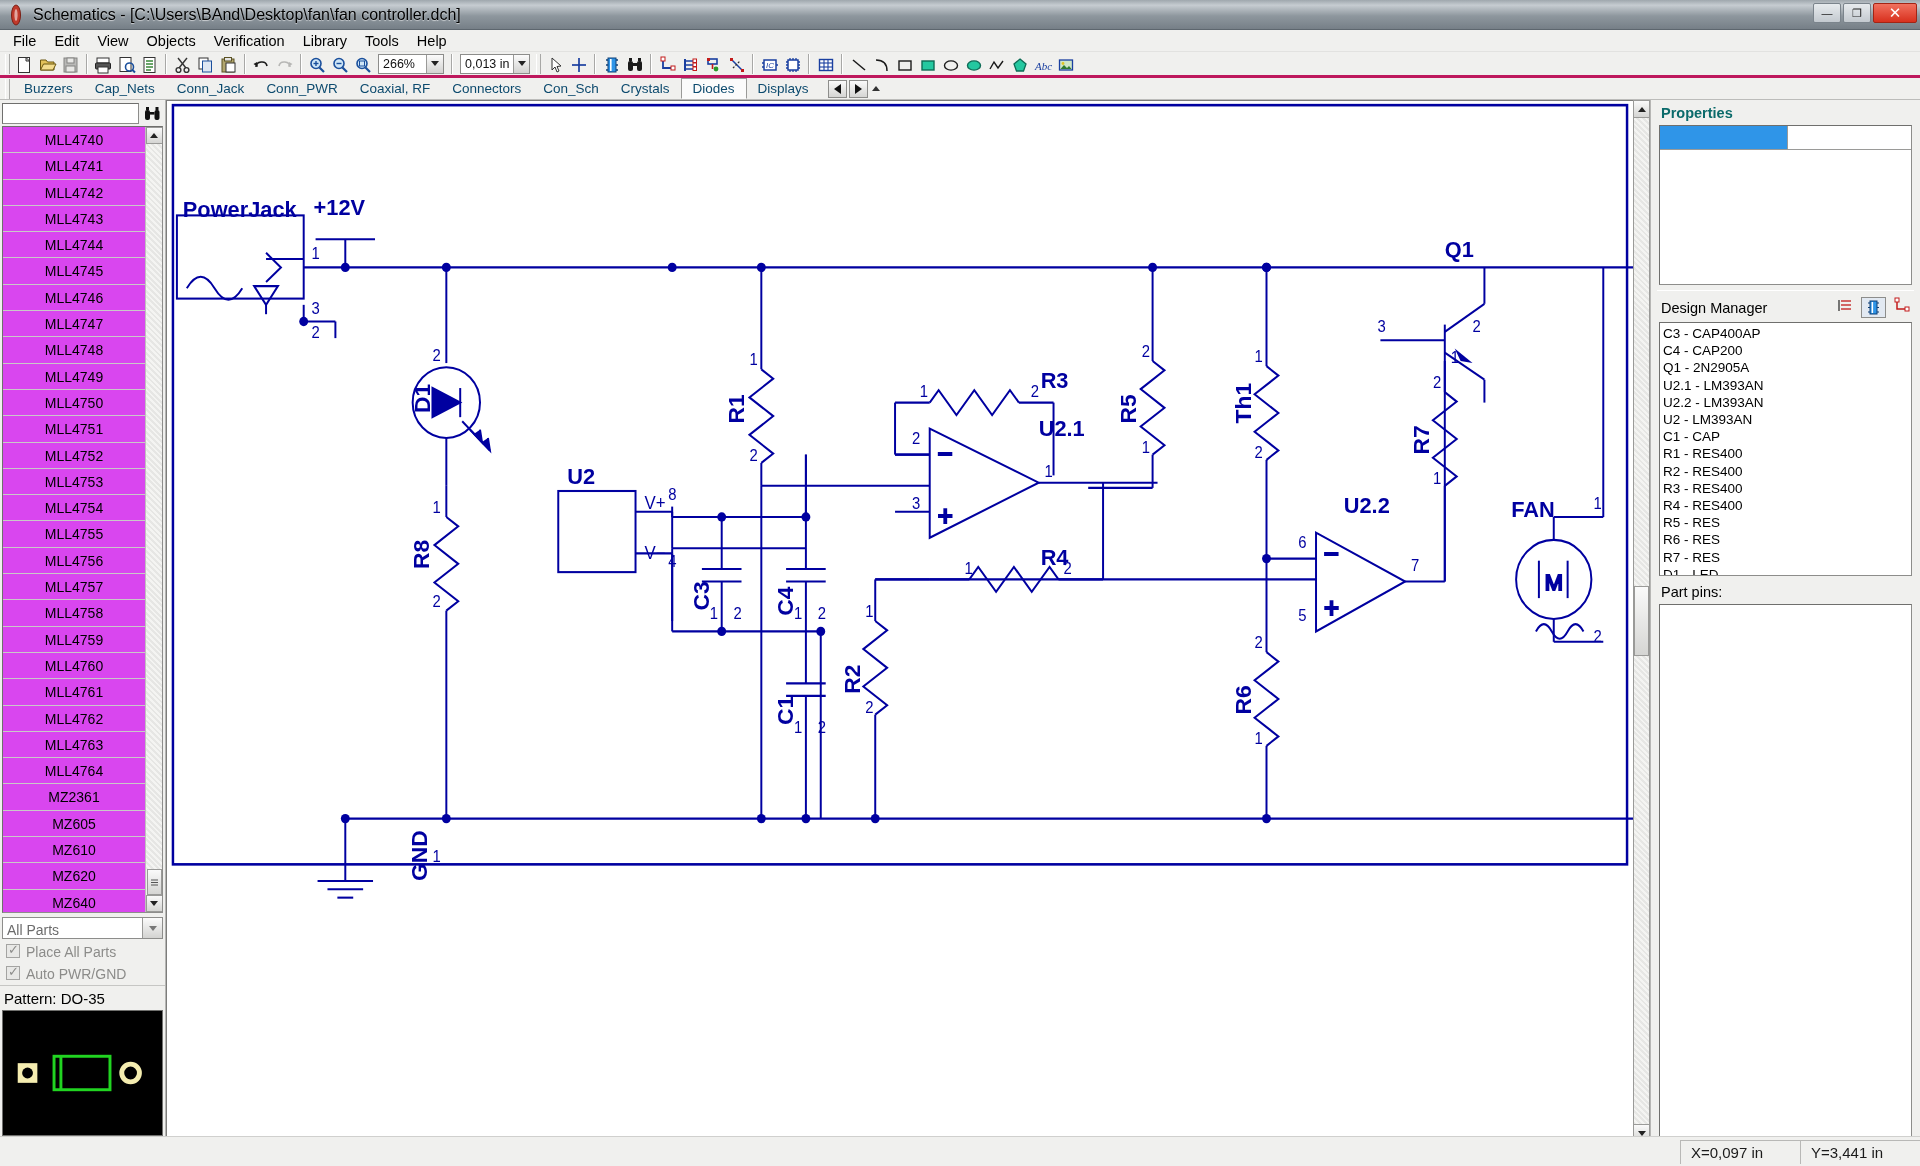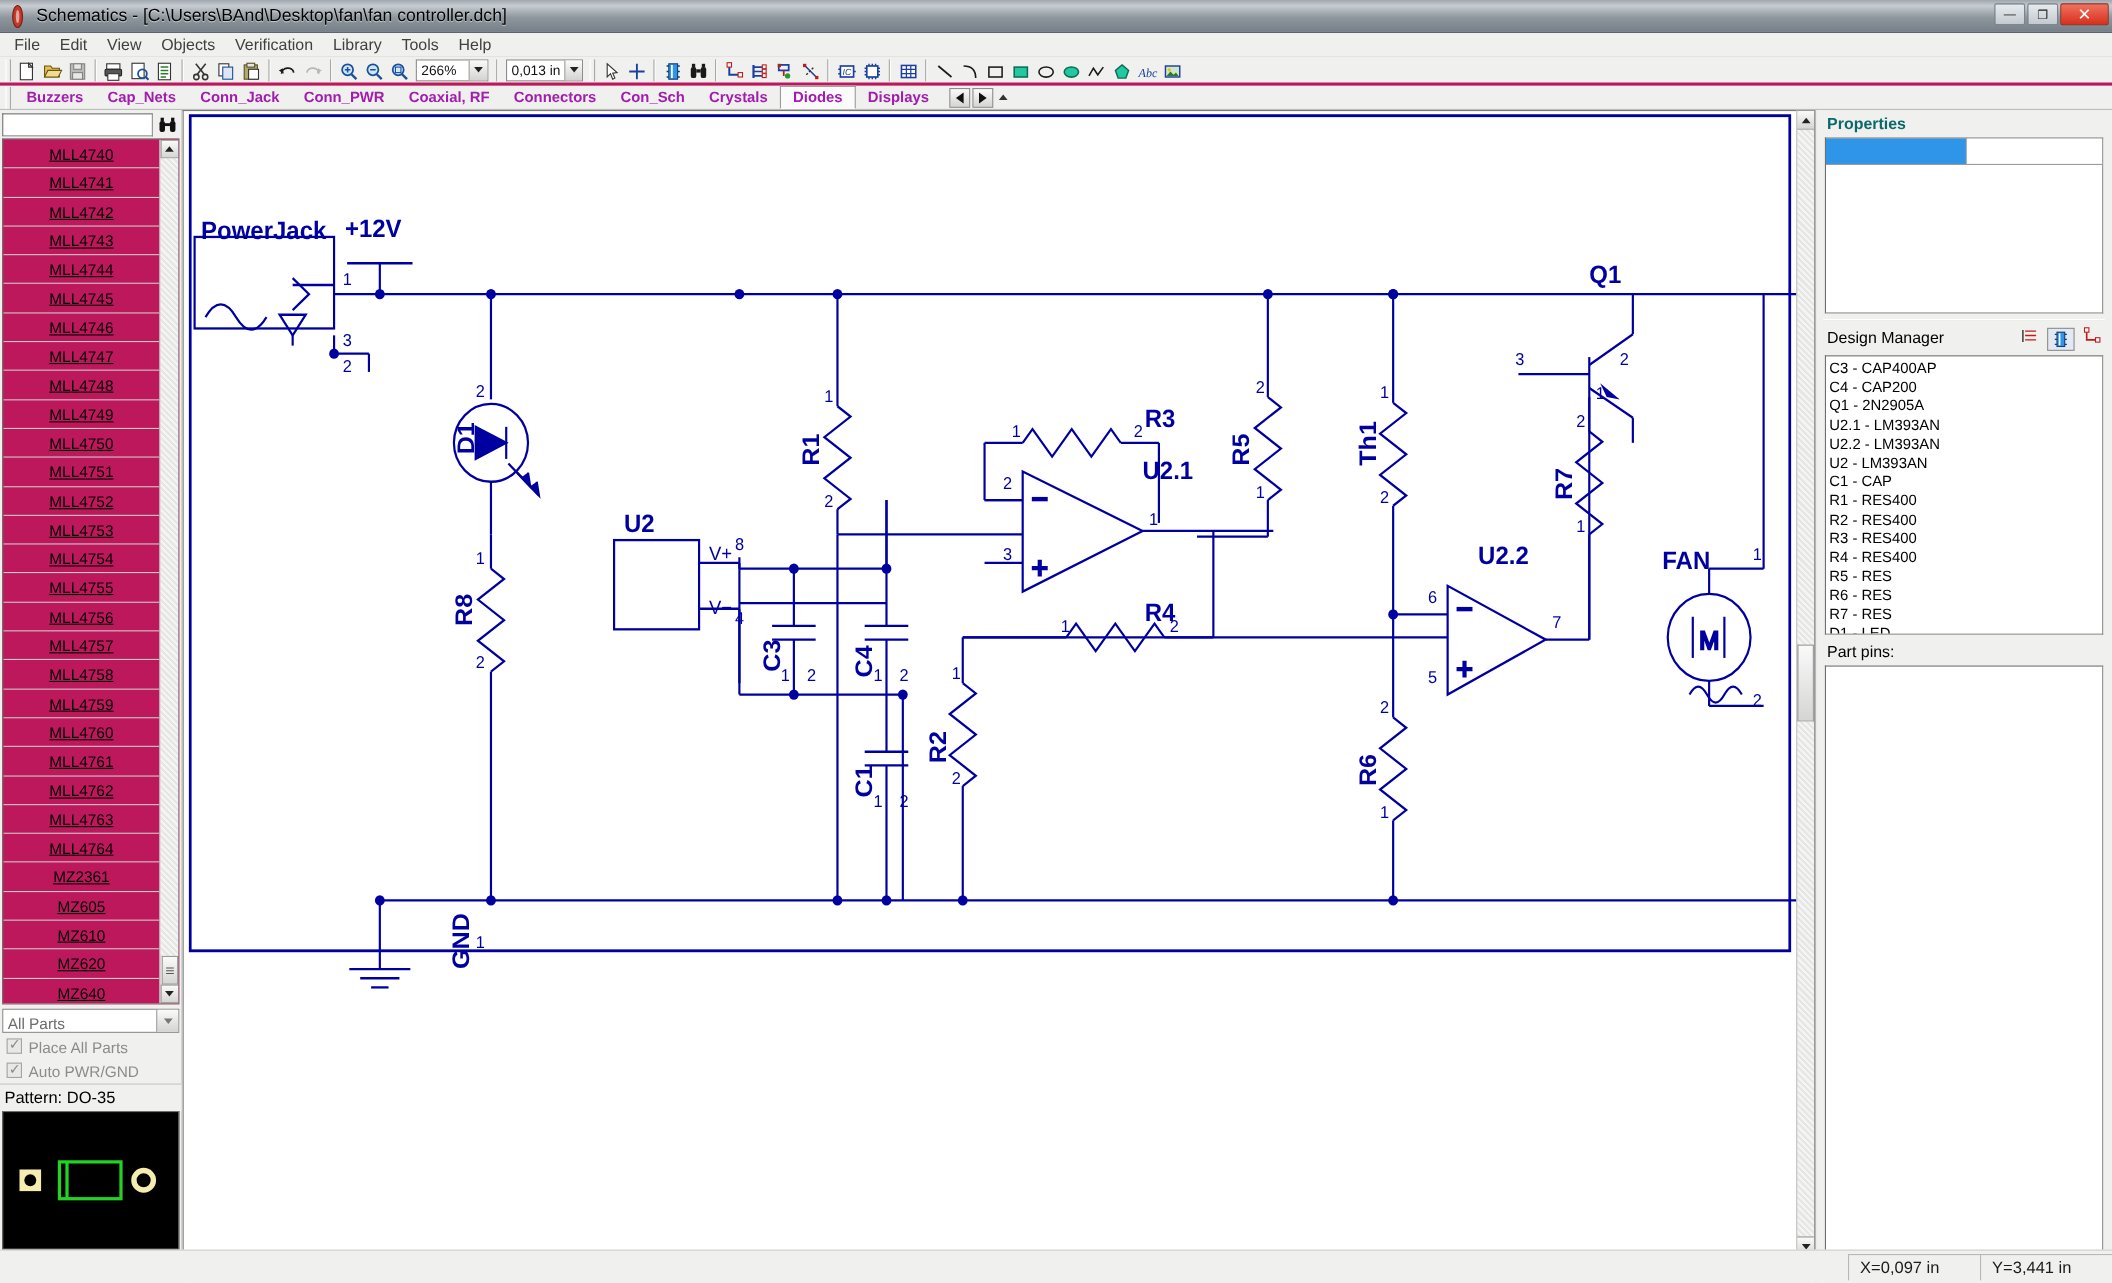--- a/index.html
+++ b/index.html
@@ -41,21 +41,21 @@
     border-color: #a32414; color: #fff; font-size: 15px;
   }
 
   
   #menubar {
     height: 22px; background: #f0f0ee;
     display: flex; align-items: center; padding-left: 4px;
     border-bottom: 1px solid #e2e2e0;
   }
   #menubar .mi {
-    font-size: 14.5px; color: #404040; padding: 2px 9px; cursor: default;
+    font-size: 14.5px; color: #000000; padding: 2px 9px; cursor: default;
   }
 
   
   #toolbar {
     height: 26px; background: #f0f0ee;
     display: flex; align-items: center; padding-left: 2px;
     border-bottom: 3px solid #be185d;
   }
   .tsep { width: 2px; height: 20px; border-left: 1px solid #a8a8a6;
           border-right: 1px solid #ffffff; margin: 0 4px; }
@@ -82,21 +82,21 @@
   .arrow-l { width:0;height:0;border-top:5px solid transparent;border-bottom:5px solid transparent;border-right:7px solid #111; }
   .arrow-r { width:0;height:0;border-top:5px solid transparent;border-bottom:5px solid transparent;border-left:7px solid #111; }
   .arrow-u { width:0;height:0;border-left:4px solid transparent;border-right:4px solid transparent;border-bottom:5px solid #222; }
 
   
   #libtabs {
     height: 22px; background: #f0f0ee; display: flex; align-items: center;
     border-bottom: 1px solid #bcbcba; padding-left: 2px;
   }
   #libtabs .ltab {
-    font-size: 13.5px; font-weight: bold; color: #a21caf;
+    font-size: 13.5px; font-weight: normal; color: #0c4a6e;
     padding: 2px 11px; white-space: nowrap;
   }
   #libtabs .ltab.active {
     background: #fbfbfb;
     border: 1px solid #9a9a98; border-bottom-color:#fbfbfb;text-align:center;
   }
   .navbtn {
     width: 19px; height: 18px;
     background: linear-gradient(to bottom,#fafafa,#d5d5d3);
     border: 1px solid #8d8d8b; display:flex;align-items:center;justify-content:center;
@@ -116,21 +116,21 @@
   }
   .search-row { display:flex; align-items:center; padding: 3px 3px 2px 2px; gap:3px; }
   .search-box {
     flex: 1; height: 21px; background: #fff;
     border: 1px solid #8d8d8b; border-top-color:#6f6f6d; border-left-color:#6f6f6d;
     font-size: 12px; padding-left: 3px; line-height: 19px; color:#333;
   }
   .partlist-wrap {
     flex: 1; margin: 0 2px; display: flex;
     border: 1px solid #8d8d8b; border-top-color:#6f6f6d; border-left-color:#6f6f6d;
-    background: #be185d; overflow: hidden; text-decoration: underline;
+    background: #d946ef; overflow: hidden;
   }
   .partlist { flex: 1; overflow: hidden; }
   .part-item {
     height: 26.3px; line-height: 26.3px; text-align: center;
     font-size: 14px; color: #000; border-bottom: 1px solid #c9c9c7;
     white-space: nowrap;
   }
   .vscroll {
     width: 17px; background: #efefed; border-left: 1px solid #c0c0be;
     display:flex; flex-direction:column; align-items:center;

